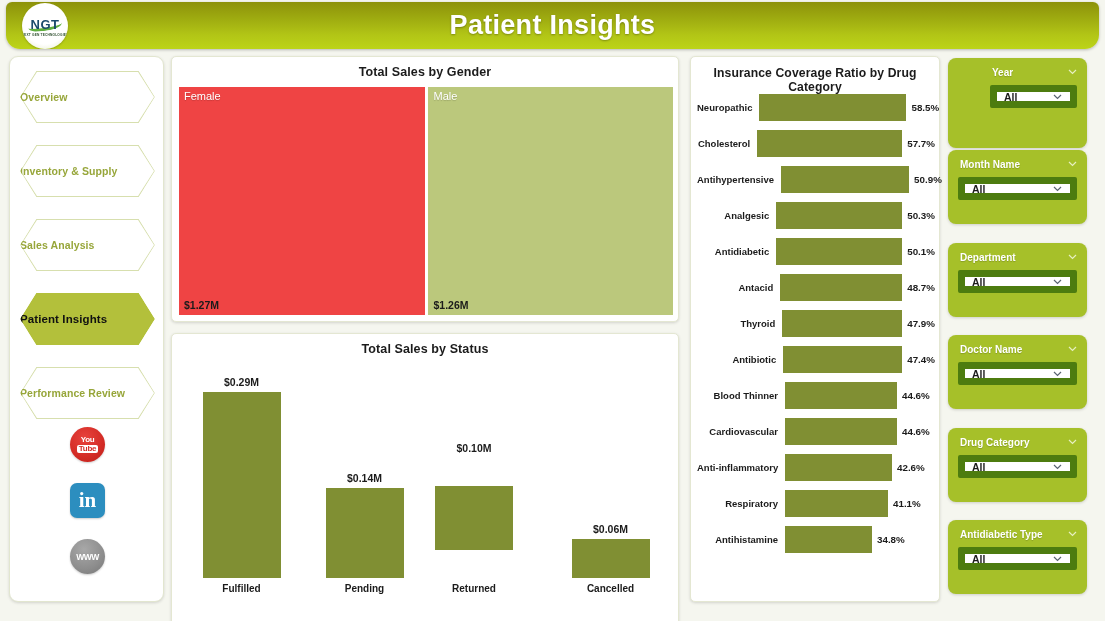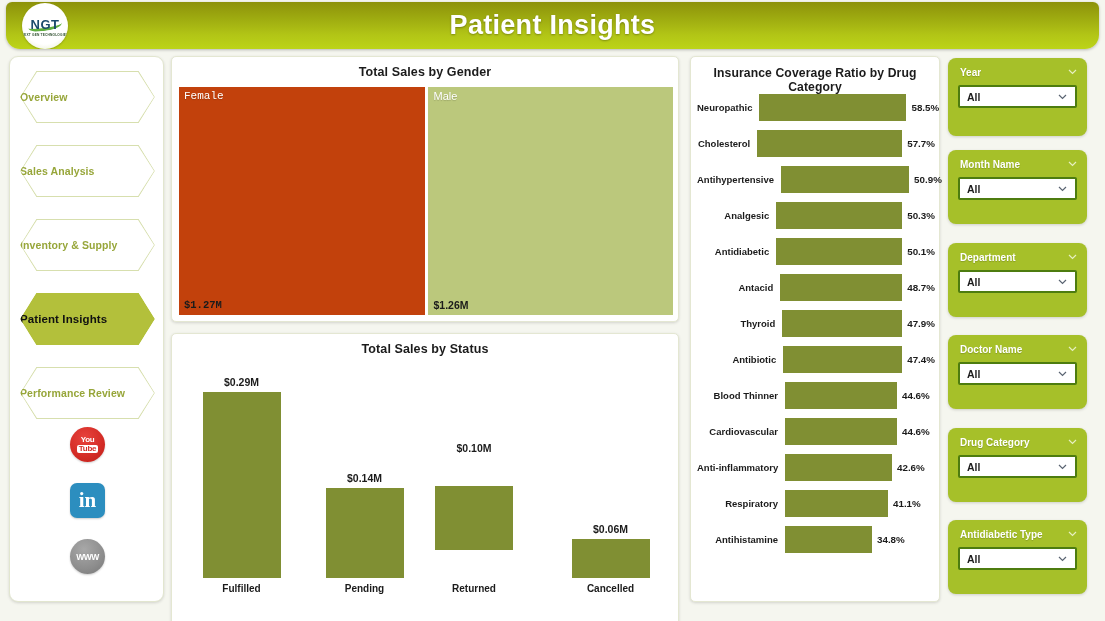--- a/index.html
+++ b/index.html
@@ -172,21 +172,21 @@
     font-size: 10px; font-weight: bold; color: #ffffff;
     text-shadow: 0 1px 1px rgba(0,0,0,.18);
   }
   .slicer-collapse {
     position: absolute; right: 9px; top: 8px;
     width: 11px; height: 11px; color: #e7efc1;
     display: flex; align-items: center; justify-content: center; cursor: pointer;
   }
   .slicer-dd {
     margin: 7px 10px 0 10px; height: 23px; background: #ffffff;
-    border: 2px solid #4d7c0f; border-radius: 2px;
+    border: 7px solid #4d7c0f; border-radius: 2px;
     display: flex; align-items: center; padding: 0 7px; cursor: pointer;
   }
   .slicer-dd .ddval { flex: 1; font-size: 10.5px; font-weight: bold; color: #1b1b1b; }
   .chev { display: block; }
 </style>
 </head>
 <body>
 
 <div class="page">
 
@@ -202,26 +202,26 @@
   <div class="sidebar">
     <div class="navlist">
         <div class="navitem">
           <div class="hexborder"></div>
           <div class="hexfill"></div>
           <span class="navlabel">Overview</span>
         </div>
         <div class="navitem">
           <div class="hexborder"></div>
           <div class="hexfill"></div>
-          <span class="navlabel">Sales Analysis</span>
+          <span class="navlabel">Inventory &amp; Supply</span>
         </div>
         <div class="navitem">
           <div class="hexborder"></div>
           <div class="hexfill"></div>
-          <span class="navlabel">Inventory &amp; Supply</span>
+          <span class="navlabel">Sales Analysis</span>
         </div>
         <div class="navitem active">
           <div class="hexborder"></div>
           <div class="hexfill"></div>
           <span class="navlabel">Patient Insights</span>
         </div>
         <div class="navitem">
           <div class="hexborder"></div>
           <div class="hexfill"></div>
           <span class="navlabel">Performance Review</span>
@@ -233,21 +233,21 @@
           <span class="yt2">Tube</span>
         </div>
         <div class="sicon linkedin">in</div>
         <div class="sicon web">WWW</div>
       </div>
   </div>
 
   <div class="card" id="treemap-card">
     <div class="card-title">Total Sales by Gender</div>
     <div class="treemap">
-        <div class="tm-tile" style="flex: 1.27 1 0%; background: #c2410c; font-family: Liberation Mono, monospace;">
+        <div class="tm-tile" style="flex: 1.27 1 0%; background: #ef4444;">
           <span class="tm-name">Female</span>
           <span class="tm-val">$1.27M</span>
         </div>
         <div class="tm-tile" style="flex: 1.26 1 0%; background: rgb(187, 200, 124);">
           <span class="tm-name">Male</span>
           <span class="tm-val">$1.26M</span>
         </div>
       </div>
   </div>
 
@@ -368,21 +368,21 @@
           <span class="hlabel">Antihistamine</span>
           <span class="hbarwrap">
             <span class="hbar" style="width:87px;background:#808f33"></span>
             <span class="hval">34.8%</span>
           </span>
         </div>
       </div>
   </div>
 
   <div id="slicer-host">
-      <div class="slicer" style="top: 58px; height: 78px;">
+      <div class="slicer" style="top: 58px; height: 90px; padding-left: 32px;">
         <div class="slicer-head"><span>Year</span><span class="slicer-collapse">
             <svg class="chev" width="11" height="11" viewBox="0 0 11 11">
               <path d="M2 4 L5.5 7.5 L9 4" fill="none" stroke="currentColor" stroke-width="1.2"></path>
             </svg>
           </span></div>
         <div class="slicer-dd">
           <span class="ddval">All</span>
           <span style="color:#5a6472">
             <svg class="chev" width="11" height="11" viewBox="0 0 11 11">
               <path d="M2 4 L5.5 7.5 L9 4" fill="none" stroke="currentColor" stroke-width="1.2"></path>

